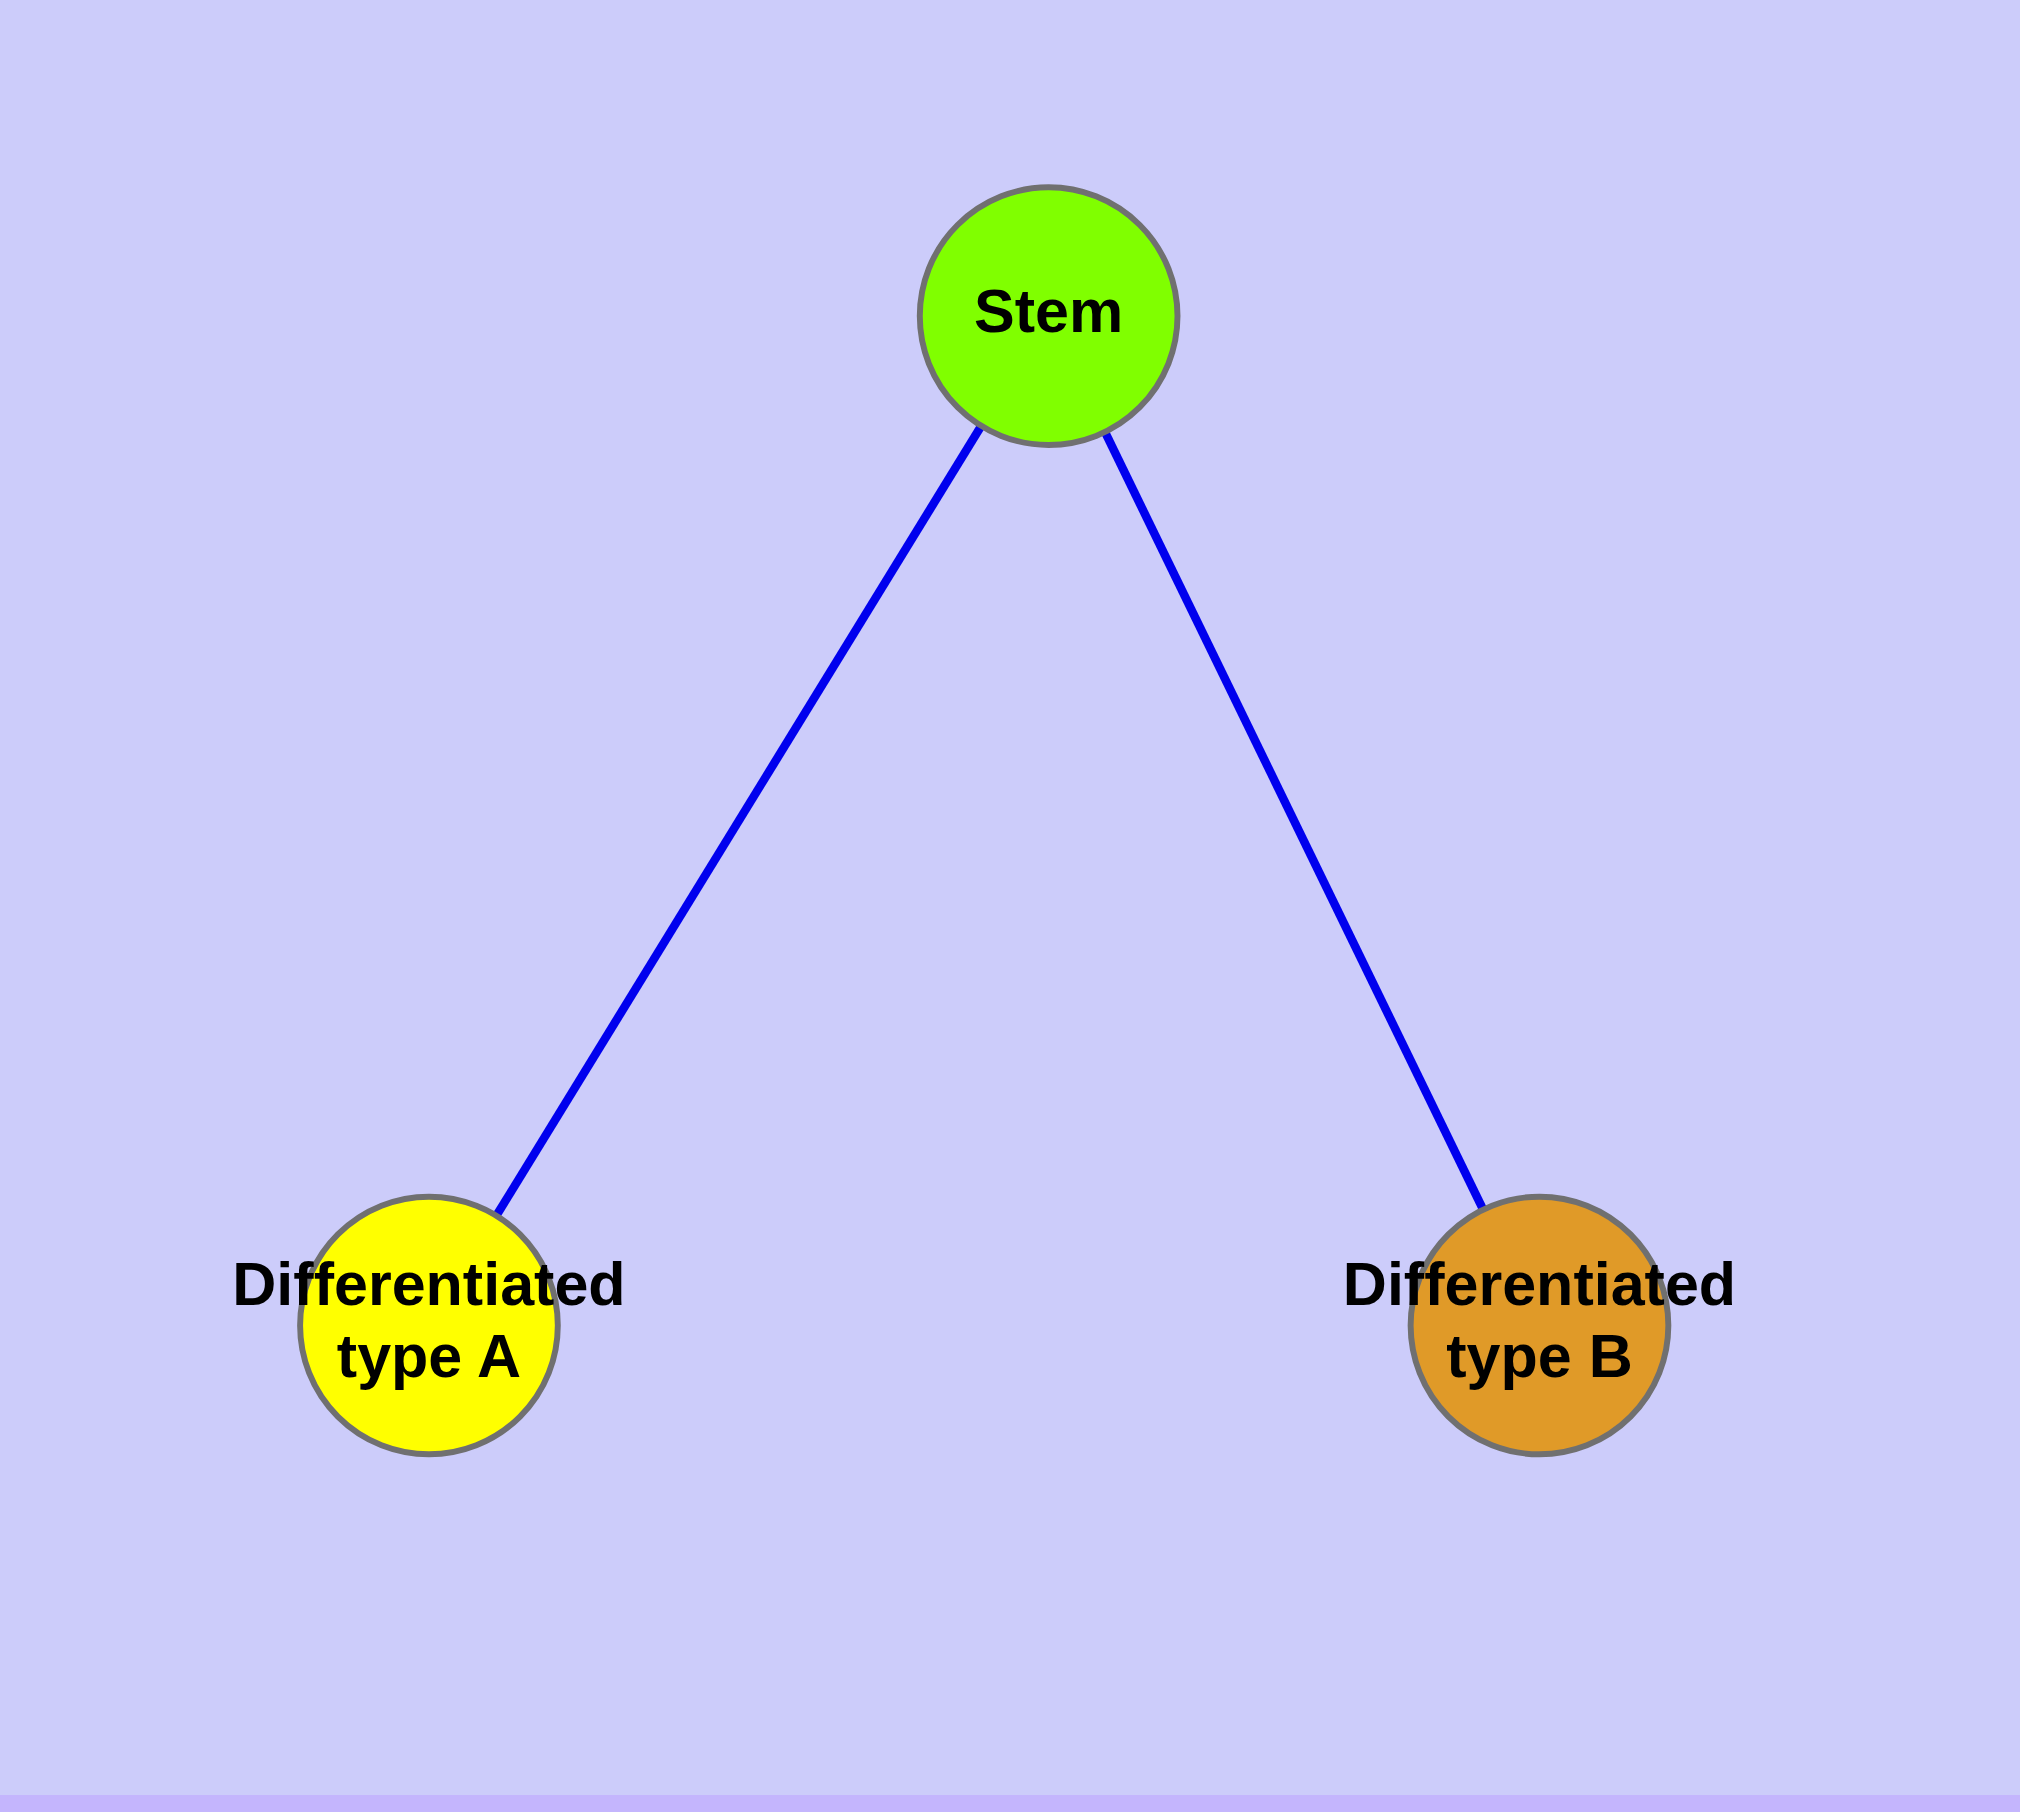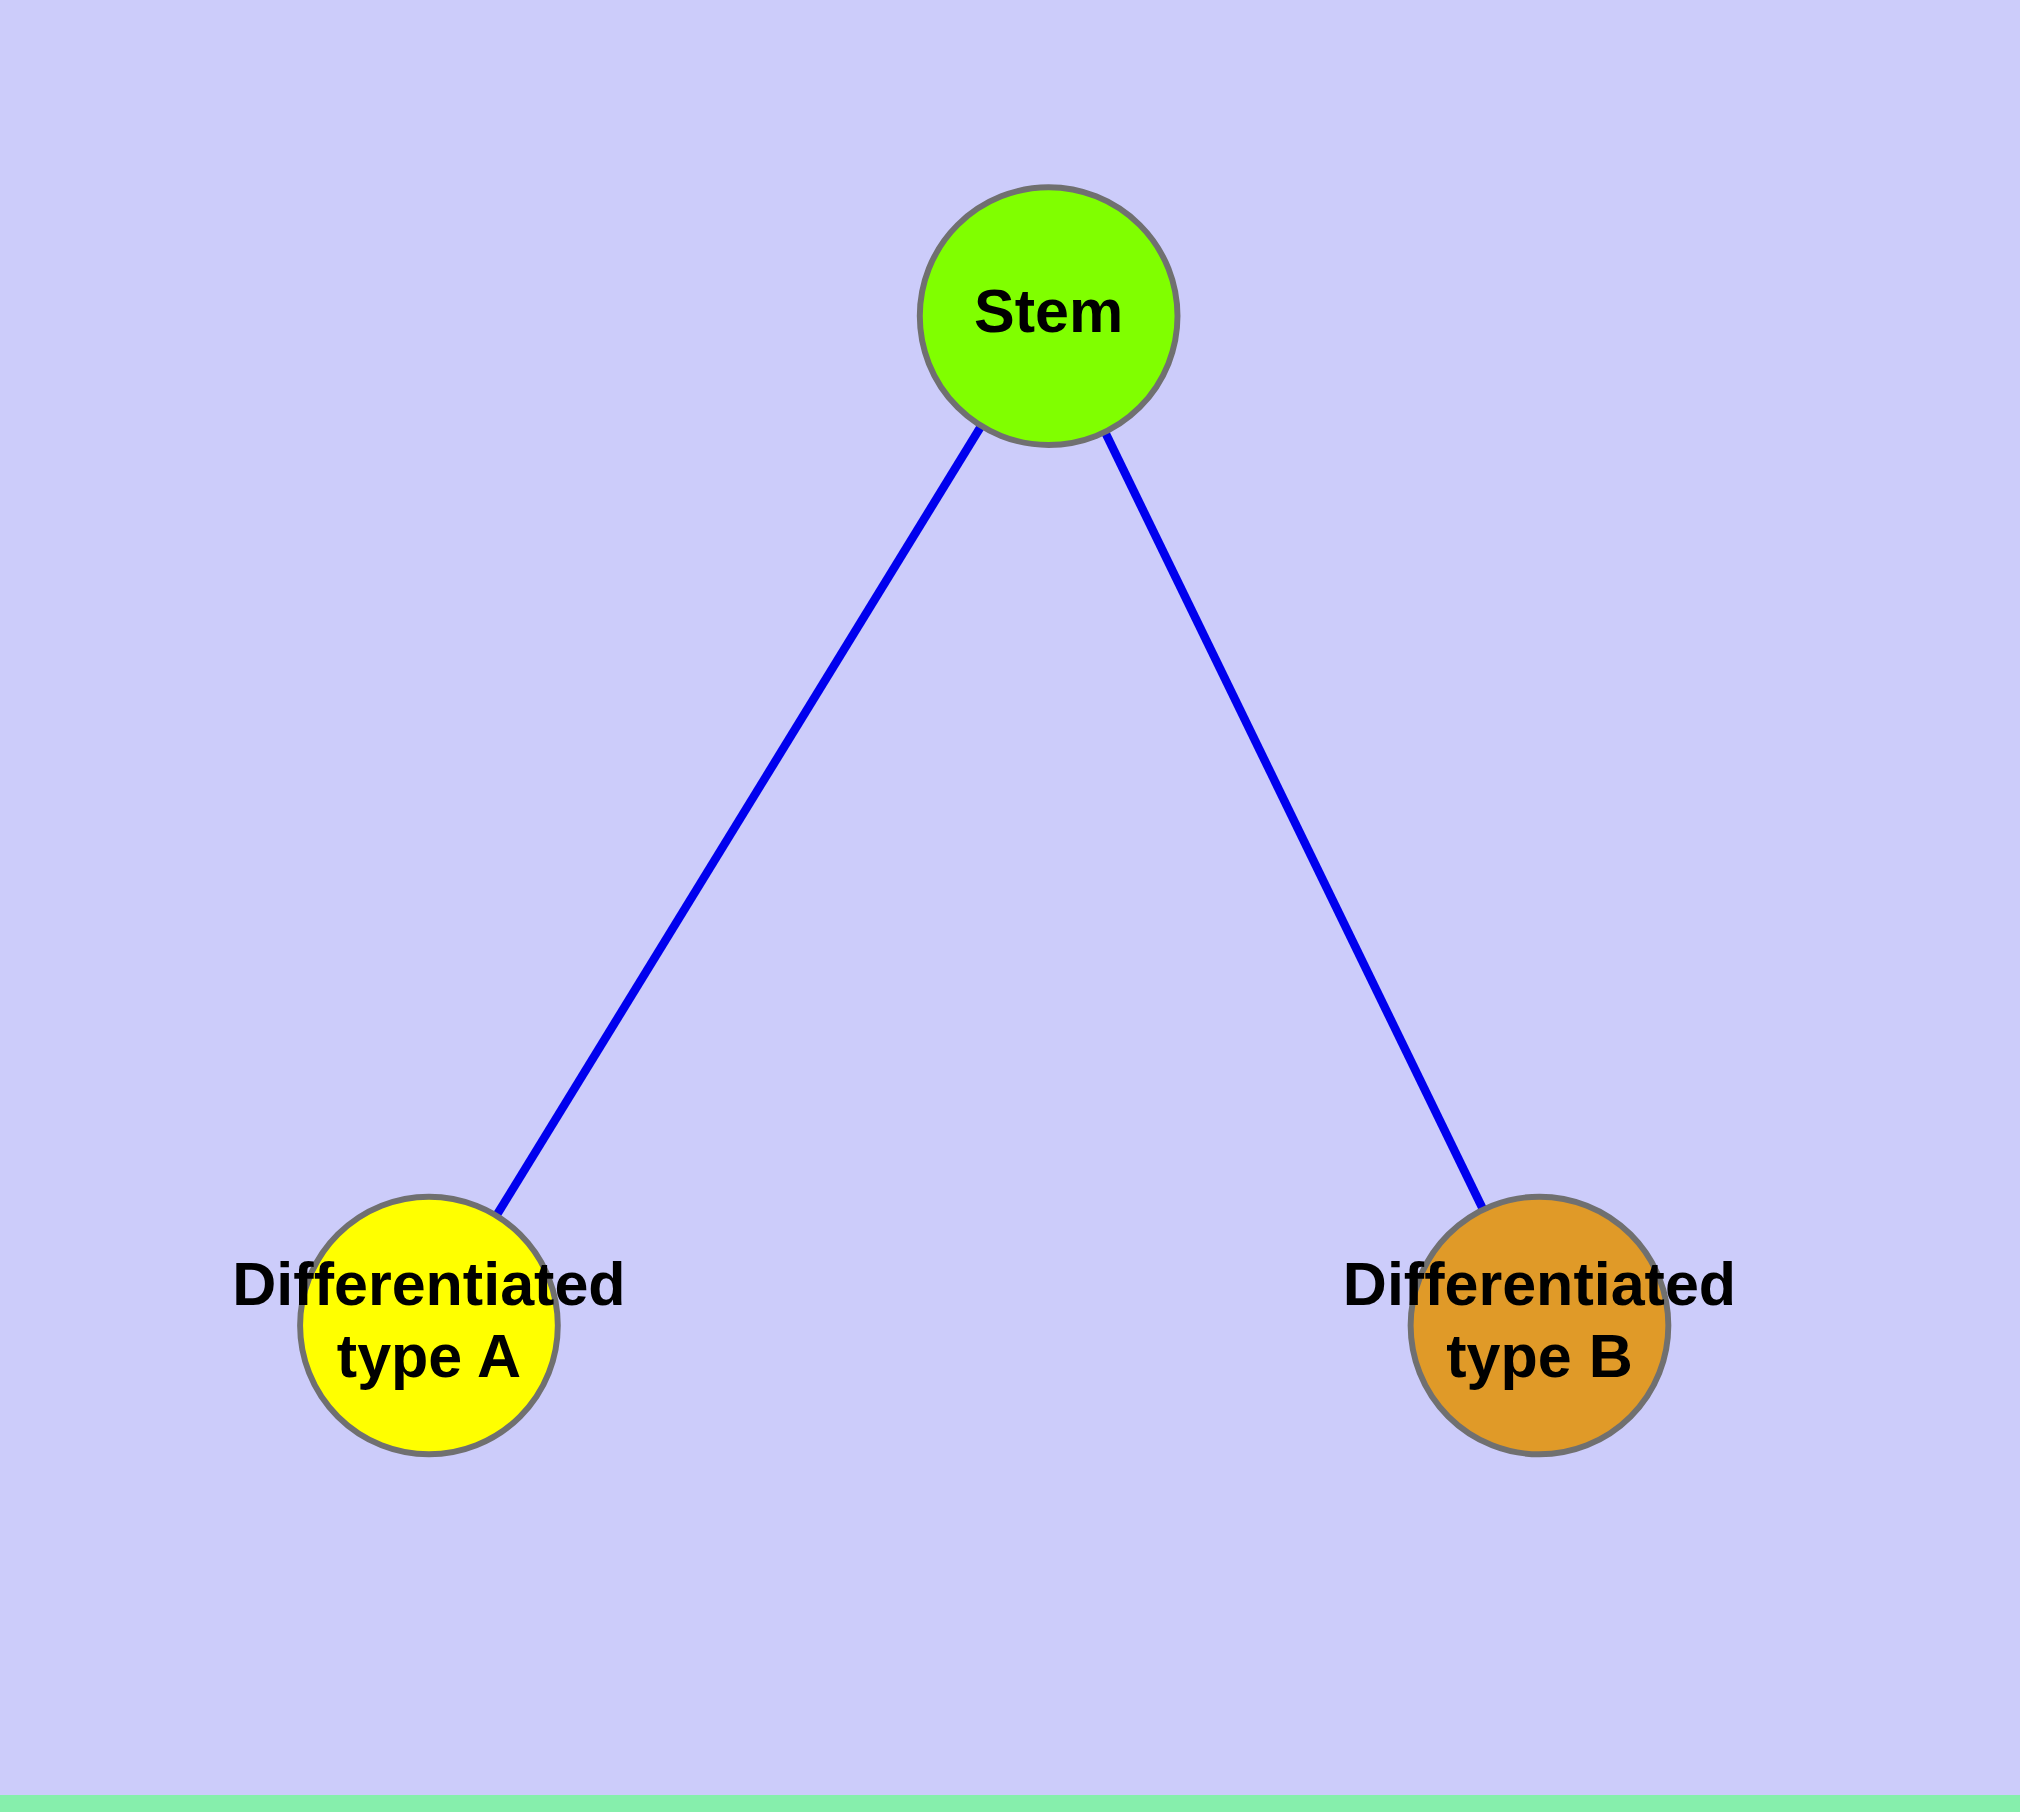--- a/index.html
+++ b/index.html
@@ -35,21 +35,21 @@
     font-weight: bold;
     fill: #000000;
     paint-order: normal;
     dominant-baseline: middle;
     text-anchor: middle;
   }
 </style>
 </head>
 <body>
 
-<div id="canvas" style="width: 2021px; height: 1812px; background: #86efac;">
+<div id="canvas" style="width: 2021px; height: 1812px; background: #c4b5fd;">
   <div id="plot-area" style="width: 2021px; height: 1795px;">
     <svg id="graph-svg" viewBox="0 0 2384 2118" preserveAspectRatio="none" xmlns="http://www.w3.org/2000/svg" style="width: 2021px; height: 1795px;">
       <rect id="bg-rect" x="0" y="0" width="2384" height="2118" fill="#ccccfa"></rect>
       <g id="edges-layer">
           <line x1="1159.5813598192483" y1="499.136252332798" x2="583.4186401807517" y2="1437.863747667202" stroke="#0000ee" stroke-width="10" stroke-linecap="butt"></line>
           <line x1="1301.708287150656" y1="506.1046113927998" x2="1751.291712849344" y2="1430.8953886072002" stroke="#0000ee" stroke-width="10" stroke-linecap="butt"></line>
         </g>
       <g id="nodes-layer">
           <circle cx="1237" cy="373" r="152" fill="#80ff00" stroke="#707070" stroke-width="7"></circle>
           <circle cx="506" cy="1564" r="152" fill="#ffff00" stroke="#707070" stroke-width="7"></circle>

